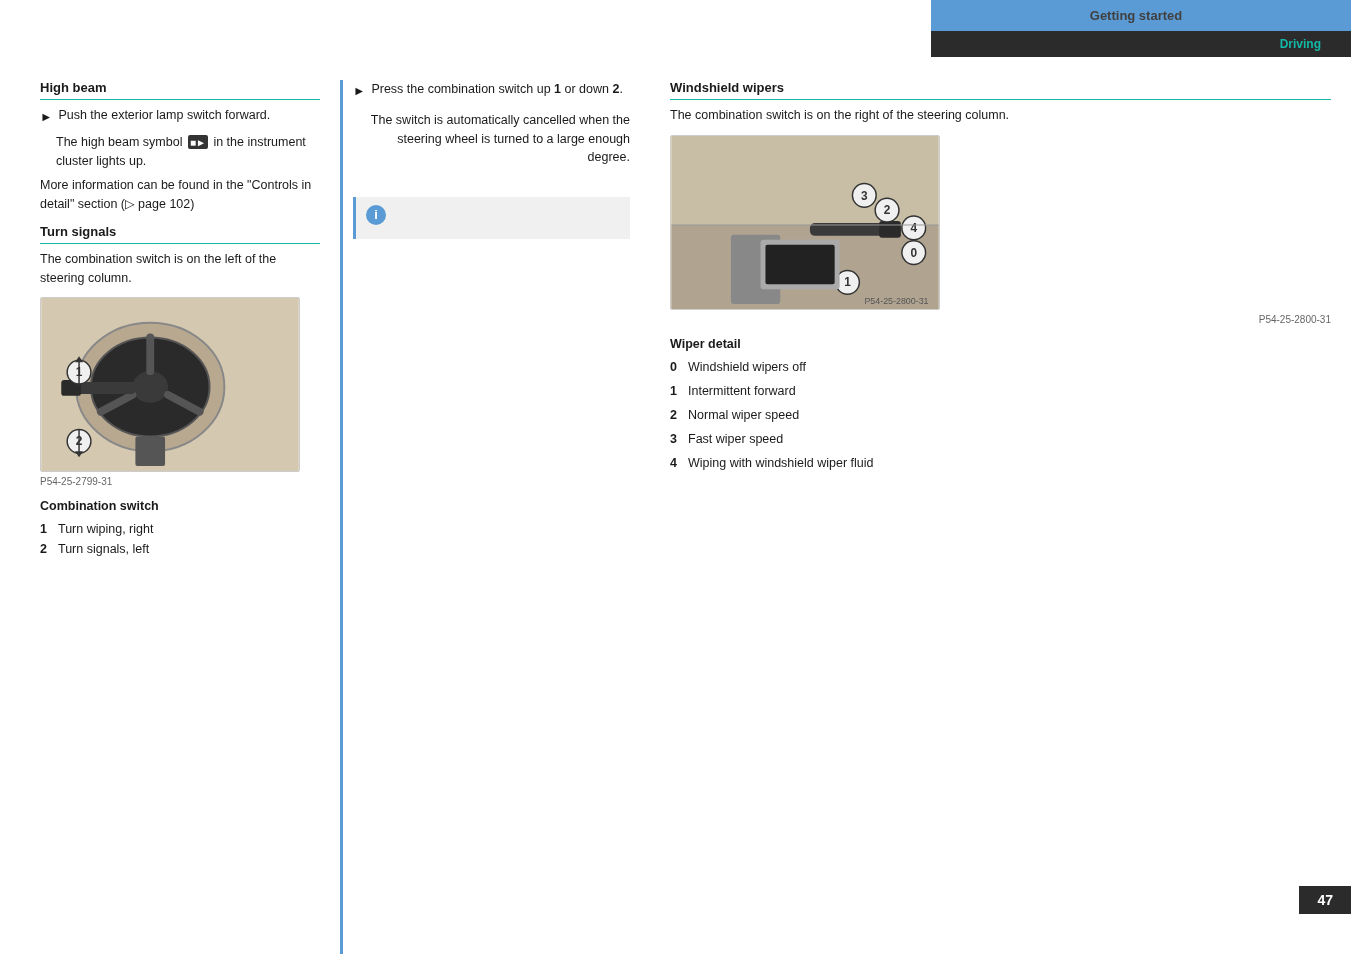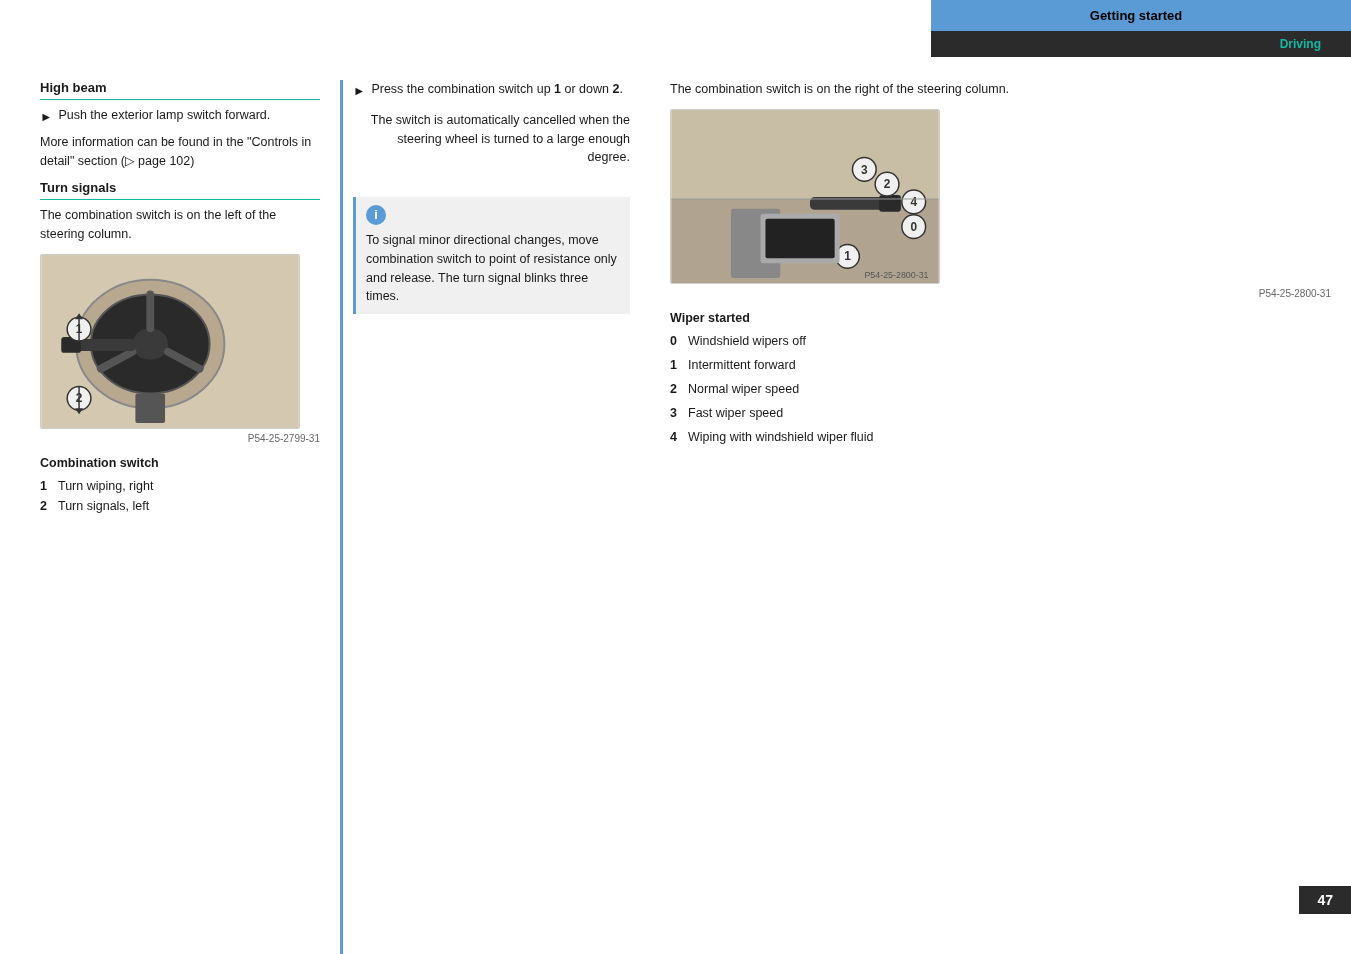--- a/index.html
+++ b/index.html
@@ -16,21 +16,21 @@
 
     
     .header-area {
       position: absolute;
       top: 0;
       right: 0;
       width: 420px;
     }
     .tab-getting-started {
       background: #5b9bd5;
-      color: #000000;
+      color: #404040;
       font-size: 13px;
       font-weight: bold;
       padding: 8px 30px 8px 20px;
       text-align: center;
       display: block;
       width: 100%;
     }
     .tab-driving {
       background: #2b2b2b;
       color: #14b8a6;
@@ -146,21 +146,21 @@
       background: #e8e0d0;
       border: 1px solid #ccc;
       margin: 10px 0 4px 0;
       position: relative;
       overflow: hidden;
       border-radius: 2px;
     }
     .car-image-label {
       font-size: 10px;
       color: #666;
-      text-align: right;
+      text-align: left;
       margin-bottom: 12px;
     }
 
     
     .car-image-right {
       width: 270px;
       height: 175px;
       background: #e8e0d0;
       border: 1px solid #ccc;
       margin: 10px 0 4px 0;
@@ -247,20 +247,25 @@
 <div class="content-area">
 
   <div class="left-col">
 
     <div>
       <div class="section-title">High beam</div>
       <div class="bullet-item">
         <span class="bullet-arrow">►</span>
         <span>Push the exterior lamp switch forward.</span>
       </div>
+      <div class="indent">
+        <span>The high beam symbol</span>
+        <span class="hb-icon">■►</span>
+        <span>in the instrument cluster lights up.</span>
+      </div>
       <div class="section-body">More information can be found in the "Controls in detail" section (▷ page 102)</div>
     </div>
 
     <div style="margin-top:10px;">
       <div class="section-title">Turn signals</div>
       <div class="section-body">The combination switch is on the left of the steering column.</div>
 
       <div class="car-image-left">
         <svg class="svg-container" viewBox="0 0 260 175">
 
@@ -315,29 +320,29 @@
         <span class="bullet-arrow">►</span>
         <span>
           Press the combination switch up <strong>1</strong> or down <strong>2</strong>.
         </span>
       </div>
 
       <div class="section-body" style="margin-top:10px;text-align:right;">The switch is automatically cancelled when the steering wheel is turned to a large enough degree.</div>
 
       <div class="info-box" style="margin-top:30px;">
         <div class="info-icon">i</div>
-        <div>To signal minor directional changes, move combination switch to point of resistance only and release. The turn signal blinks three times.</div>
       </div>
     </div>
 
   </div>
 
   <div class="right-col">
 
     <div>
+      <div class="section-title">Windshield wipers</div>
       <div class="section-body">The combination switch is on the right of the steering column.</div>
 
       <div class="car-image-right">
         <svg class="svg-container" viewBox="0 0 270 175">
 
           <rect width="270" height="175" fill="#c8bda5"></rect>
 
           <rect x="0" y="90" width="270" height="85" fill="#b0a490" rx="0"></rect>
 
           <rect x="60" y="100" width="50" height="70" fill="#888" rx="3"></rect>
@@ -363,21 +368,21 @@
           <rect x="90" y="105" width="80" height="50" fill="#aaa" rx="3"></rect>
           <rect x="95" y="110" width="70" height="40" fill="#222" rx="2"></rect>
 
           <line x1="0" y1="90" x2="270" y2="90" stroke="#999" stroke-width="1"></line>
 
           <text x="260" y="170" text-anchor="end" font-size="9" fill="#555">P54-25-2800-31</text>
         </svg>
       </div>
       <div class="car-image-label-right">P54-25-2800-31</div>
 
-      <div class="wiper-switch-label">Wiper started</div>
+      <div class="wiper-switch-label">Wiper detail</div>
       <ul class="num-list">
         <li style="margin-bottom:4px;">
           <span class="num">0</span>
           <span>Windshield wipers off</span>
         </li>
         <li style="margin-bottom:4px;">
           <span class="num">1</span>
           <span>Intermittent forward</span>
         </li>
         <li style="margin-bottom:4px;">

